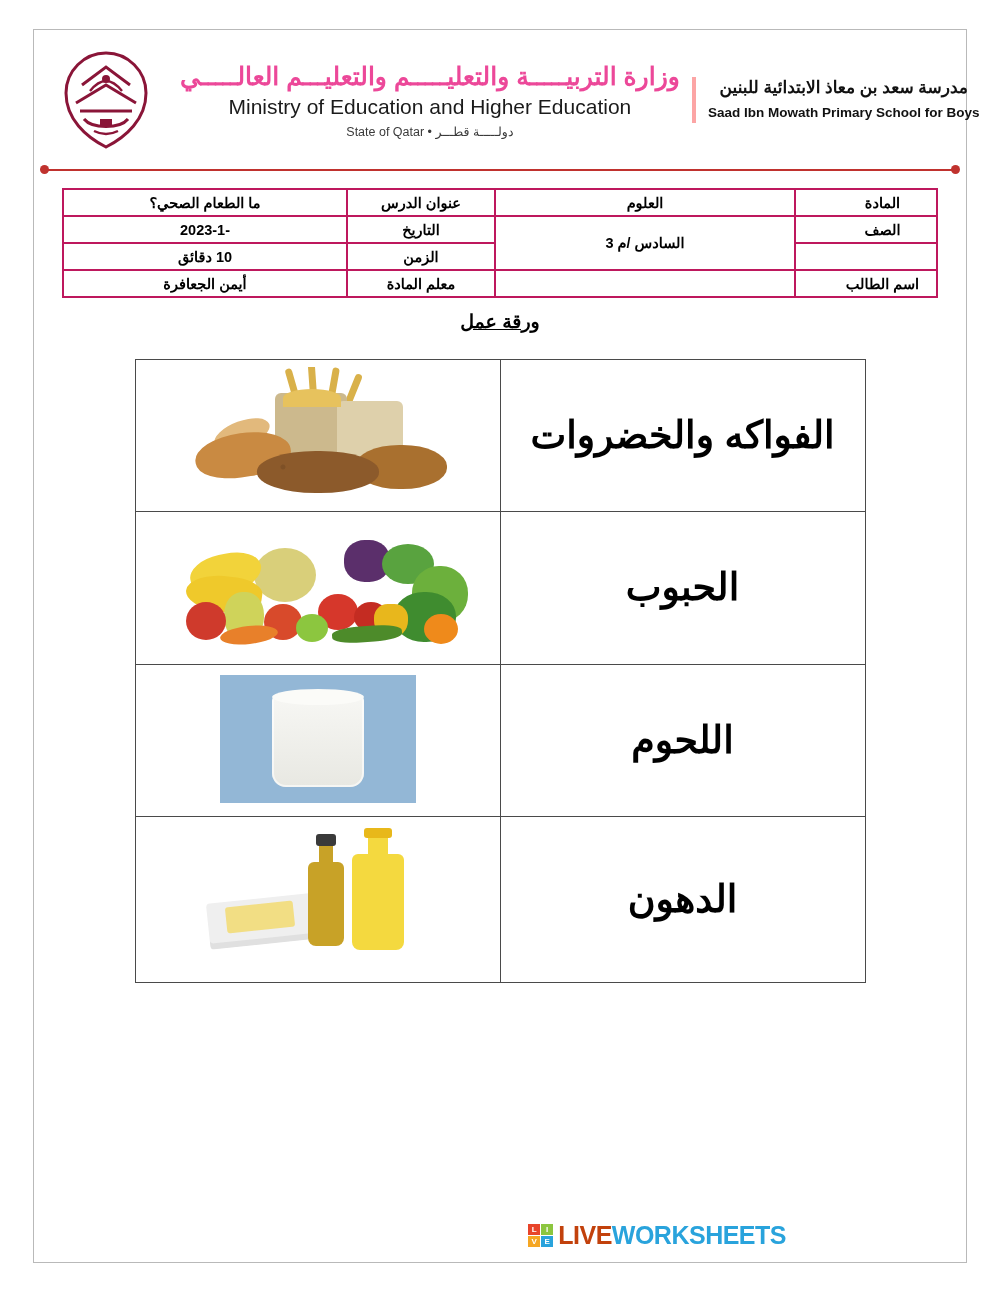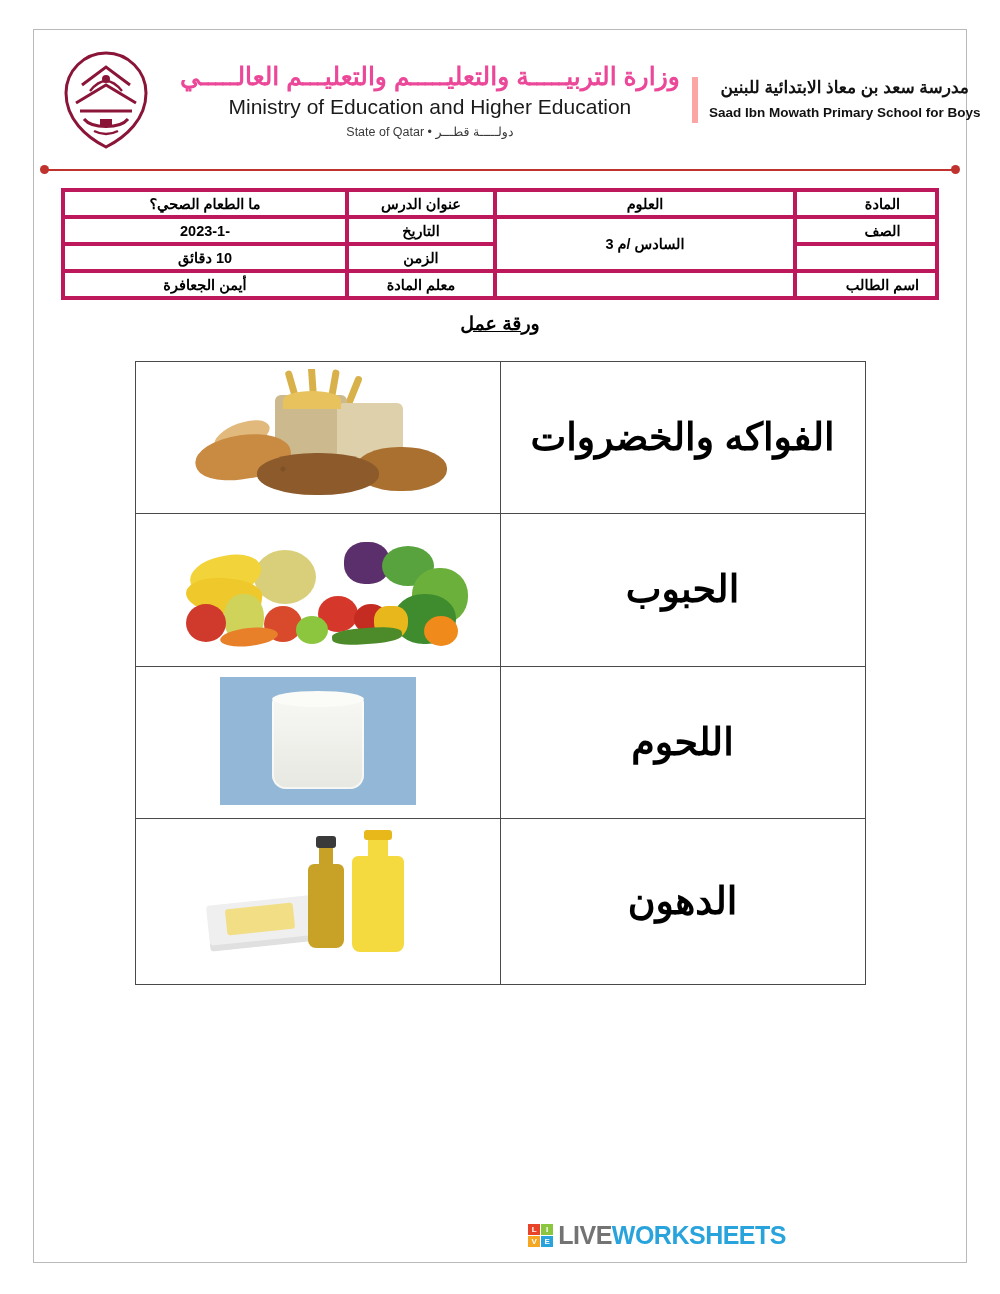--- a/index.html
+++ b/index.html
@@ -66,21 +66,21 @@
     margin-top: 2px;
   }
   .ministry-state {
     font-size: 12.5px;
     color: #3a3a3a;
     margin-top: 3px;
   }
   .school-block {
     flex: 0 0 300px;
     text-align: center;
-    border-left: 6px solid #fca5a5;
+    border-left: 4px solid #fca5a5;
     padding: 0 10px;
     line-height: 1.35;
   }
   .school-ar {
     font-size: 17px;
     font-weight: 700;
     color: #111;
     white-space: nowrap;
   }
   .school-en {
@@ -116,21 +116,21 @@
   .divider .dot.right { right: 0; }
 
   
   .info-table {
     width: 874px;
     margin: 12px auto 0 auto;
     border-collapse: collapse;
     table-layout: fixed;
   }
   .info-table td {
-    border: 4px solid #be185d;
+    border: 2px solid #be185d;
     height: 27px;
     font-size: 14.5px;
     text-align: center;
     padding: 2px 6px;
     font-weight: 700;
   }
   .info-table td.label { width: 142px; padding-left: 39px; }
   .info-table td.value-mid { width: 300px; }
   .info-table td.key2 { width: 148px; }
   .info-table td.val2 { width: 284px; }
@@ -358,21 +358,21 @@
   .lw-mark .q1 { background: #e8442a; }
   .lw-mark .q2 { background: #8cc63f; }
   .lw-mark .q3 { background: #f5a623; }
   .lw-mark .q4 { background: #29a3dc; }
   .lw-text {
     font-size: 25px;
     font-weight: 700;
     letter-spacing: -0.5px;
     color: #1f7fc4;
   }
-  .lw-text .a { color: #737373; }
+  .lw-text .a { color: #c2410c; }
   .lw-text .b { color: #29a3dc; }
 </style>
 </head>
 <body>
 
 <div class="page">
 
   <div class="letterhead">
 
     <div class="crest">

